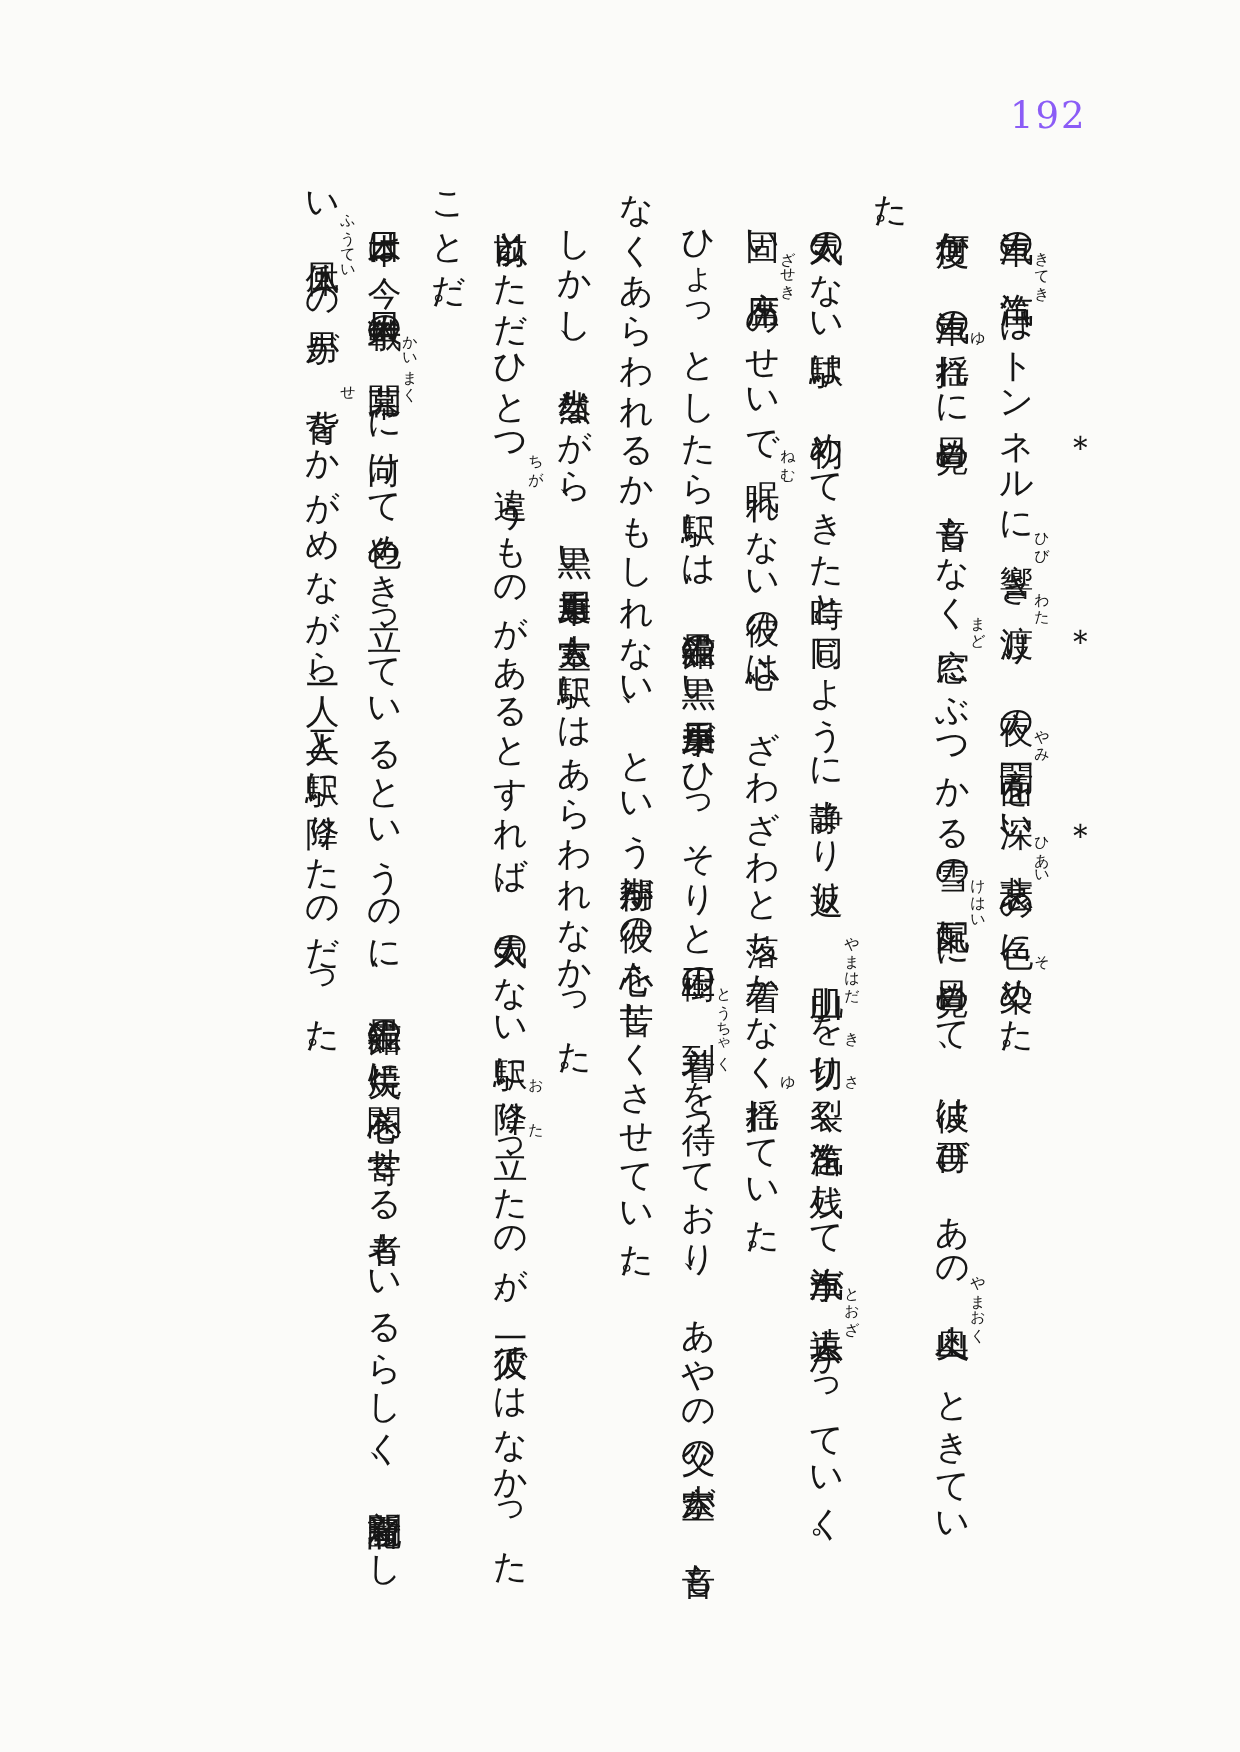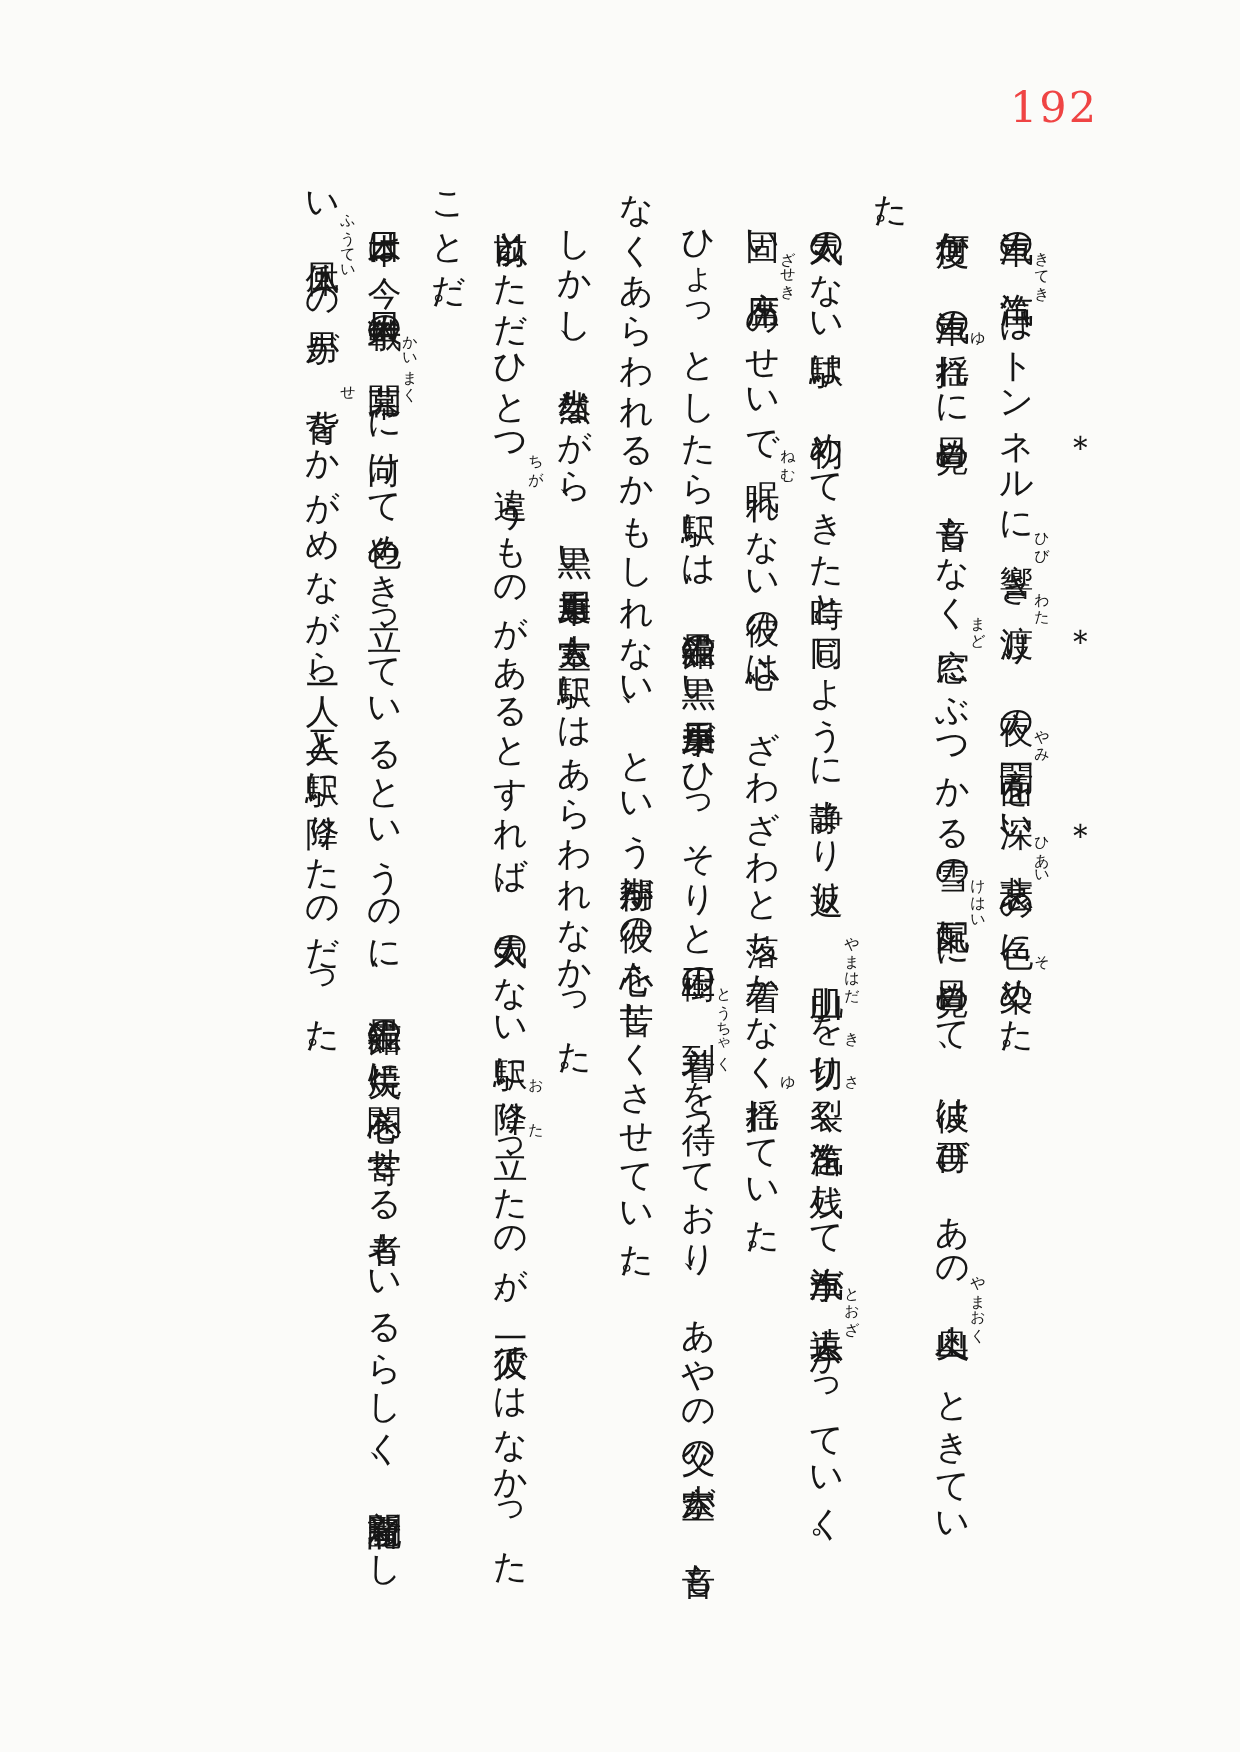--- a/index.html
+++ b/index.html
@@ -9,25 +9,25 @@
   body {
     position: relative;
     width: 1240px;
     height: 1752px;
     background: #fbfbf9;
     overflow: hidden;
     font-family: "DejaVu Serif", "Liberation Serif", serif;
   }
   .page-number {
     position: absolute;
-    top: 82px;
+    top: 94px;
     left: 1010px;
-    font-size: 43px;
+    font-size: 37px;
     letter-spacing: 2px;
-    color: #ef4444;
+    color: #8b5cf6;
   }
   .text-block {
     position: absolute;
     top: 170px;
     right: 128px;
     height: 1432px;
     writing-mode: vertical-rl;
     -webkit-writing-mode: vertical-rl;
     text-orientation: mixed;
     color: #161616;

